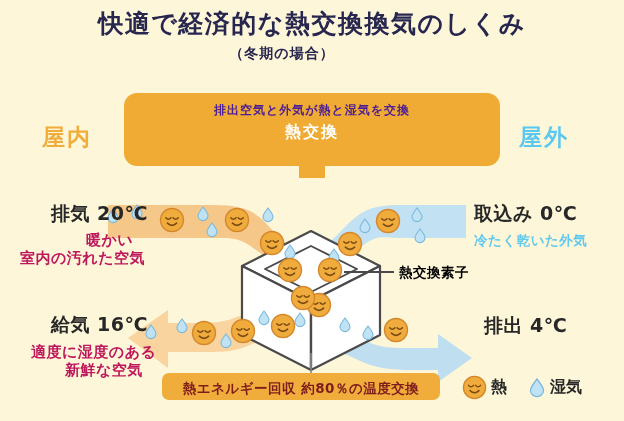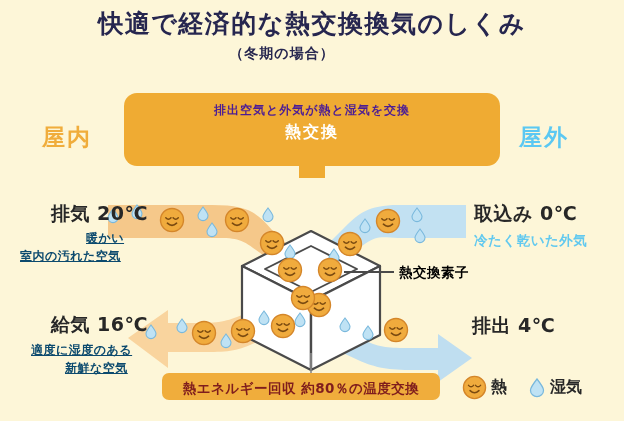--- a/index.html
+++ b/index.html
@@ -101,45 +101,44 @@
   }
 
   
   .temp {
     font-size: 19px;
     font-weight: bold;
     color: #272727;
     letter-spacing: 0.5px;
   }
   .desc-warm {
-    font-size: 12px;
-    font-weight: bold;
-    color: #0c4a6e;
-    letter-spacing: 0.5px;
-    text-decoration: underline;
+    font-size: 15px;
+    font-weight: bold;
+    color: #be185d;
+    letter-spacing: 0.5px;
   }
   .desc-cool {
     font-size: 13.5px;
     font-weight: bold;
     color: #62c9ef;
     letter-spacing: 0.5px;
   }
 
   #exhaust-temp   { left: 51px;  top: 203px; }
   #exhaust-d1     { left: 86px;  top: 232px; }
   #exhaust-d2     { left: 20px;  top: 250px; }
 
   #intake-temp    { left: 474px; top: 203px; }
   #intake-d1      { left: 474px; top: 233px; }
 
   #supply-temp    { left: 51px;  top: 314px; }
   #supply-d1      { left: 31px;  top: 344px; }
   #supply-d2      { left: 65px;  top: 362px; }
 
-  #discharge-temp { left: 472px; top: 315px; }
+  #discharge-temp { left: 484px; top: 315px; }
 
   
   #elem-label {
     left: 399px; top: 265px;
     font-size: 13.5px;
     font-weight: bold;
     color: #000000;
     letter-spacing: 0.5px;
   }
 

